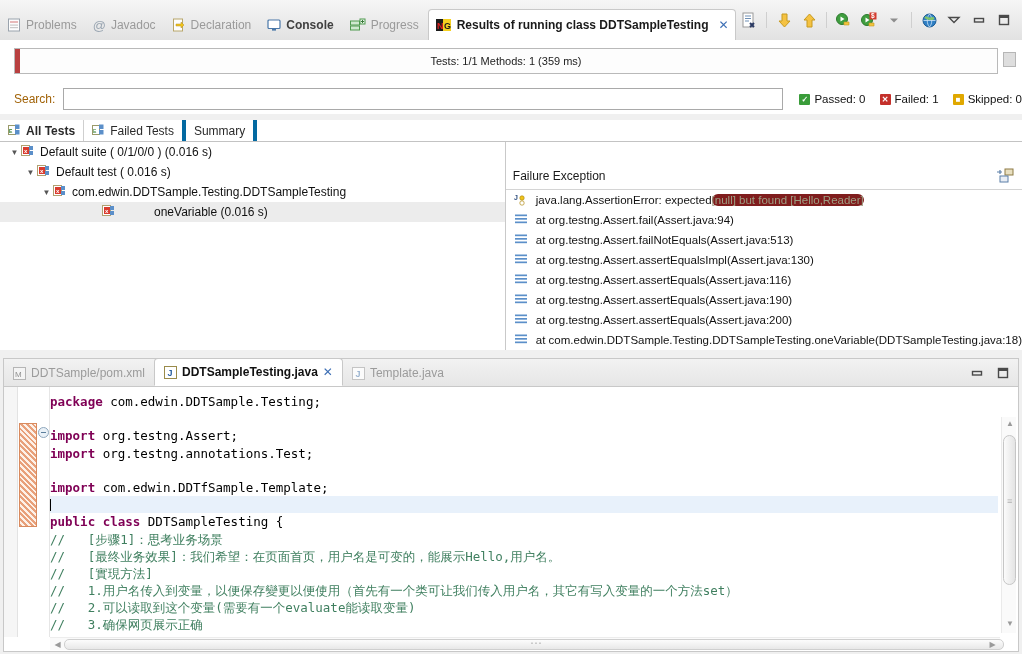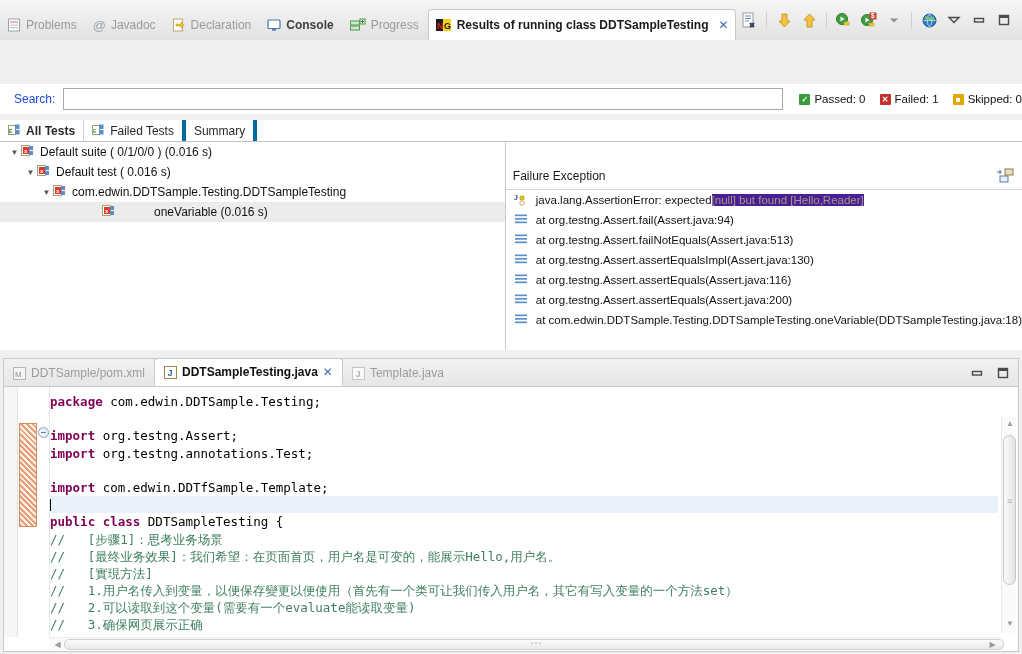--- a/index.html
+++ b/index.html
@@ -57,21 +57,21 @@
   .progbox {
     position:absolute; right:6px; top:12px; width:13px; height:15px;
     background:#dedede; border:1px solid #b6b6b6;
   }
 
   
   .searchrow {
     position:absolute; left:0; top:84px; width:1022px; height:30px;
     background:#ffffff; display:flex; align-items:center;
   }
-  .searchlabel { margin-left:14px; font-size:12px; color:#1d4ed8; }
+  .searchlabel { margin-left:14px; font-size:12px; color:#a16207; }
   .searchinput {
     margin-left:8px; width:725px; height:22px;
     border:1px solid #a9a9a9; background:#ffffff;
     font-family:"Liberation Sans", sans-serif; font-size:12px;
     padding:0 4px; outline:none;
   }
   .counters { display:flex; align-items:center; gap:14px; margin-left:16px; font-size:11.5px;}
   .counter { display:flex; align-items:center; gap:4px; color:#111; white-space:nowrap;}
   .cbox { width:11px; height:11px; display:inline-block; border-radius:1px;
           font-size:8px; color:#fff; text-align:center; line-height:11px; font-weight:bold;}
@@ -107,21 +107,21 @@
     height:28px; display:flex; align-items:center; justify-content:space-between;
     padding:0 8px 0 7px; font-size:12px; color:#1a1a1a;
     border-bottom:1px solid #d4d4d4;
     margin-top:20px;
   }
   .excrow {
     display:flex; align-items:center; height:20px; font-size:11.5px; color:#111;
     padding-left:8px; white-space:nowrap;
   }
   .excico { width:16px; height:14px; margin-right:6px; flex:none; position:relative;}
-  .hl { background:#4c1d95; color:#9e9e83; }
+  .hl { background:#7f1d1d; color:#9e9e83;border-radius:6px; }
 
   
   .editorWrap {
     position:absolute; left:0; top:355px; width:1022px; height:299px;
     background:#f0f0f0; padding:3px 3px 2px 3px;
   }
   .editorBox {
     width:1016px; height:294px; background:#ffffff;
     border:1px solid #c8c8c8; position:relative; overflow:hidden;
   }
@@ -327,20 +327,27 @@
       </div>
       <div class="tbtn">
         <svg width="14" height="14" viewBox="0 0 14 14">
             <rect x="2.5" y="2.5" width="9" height="9" fill="none" stroke="#4a4a4a" stroke-width="1.4"></rect>
             <rect x="2.5" y="2.5" width="9" height="2.5" fill="#4a4a4a"></rect>
           </svg>
       </div>
     </div>
   </div>
 
+  <div class="progwrap">
+    <div class="progbar">
+      <div class="progfill"></div>
+      <span class="progtext">Tests: 1/1  Methods: 1 (359 ms)</span>
+    </div>
+    <div class="progbox"></div>
+  </div>
 
   <div class="searchrow">
     <span class="searchlabel">Search:</span>
     <input class="searchinput" type="text" value="" placeholder="" style="">
     <div class="counters">
       <span class="counter">
         <span class="cbox" style="background:#3a9c3a;">✓</span>
         <span>Passed: 0</span>
       </span>
       <span class="counter">
@@ -500,20 +507,30 @@
       </div>
       <div class="excrow">
         <span class="excico">
           <svg width="16" height="12" viewBox="0 0 16 12">
               <rect x="1" y="1.5" width="12" height="1.7" fill="#5b8fc9"></rect>
               <rect x="1" y="5" width="12" height="1.7" fill="#5b8fc9"></rect>
               <rect x="1" y="8.5" width="12" height="1.7" fill="#5b8fc9"></rect>
             </svg>
         </span>
         <span>at org.testng.Assert.assertEquals(Assert.java:116)</span>
+      </div>
+      <div class="excrow">
+        <span class="excico">
+          <svg width="16" height="12" viewBox="0 0 16 12">
+              <rect x="1" y="1.5" width="12" height="1.7" fill="#5b8fc9"></rect>
+              <rect x="1" y="5" width="12" height="1.7" fill="#5b8fc9"></rect>
+              <rect x="1" y="8.5" width="12" height="1.7" fill="#5b8fc9"></rect>
+            </svg>
+        </span>
+        <span>at org.testng.Assert.assertEquals(Assert.java:190)</span>
       </div>
       <div class="excrow">
         <span class="excico">
           <svg width="16" height="12" viewBox="0 0 16 12">
               <rect x="1" y="1.5" width="12" height="1.7" fill="#5b8fc9"></rect>
               <rect x="1" y="5" width="12" height="1.7" fill="#5b8fc9"></rect>
               <rect x="1" y="8.5" width="12" height="1.7" fill="#5b8fc9"></rect>
             </svg>
         </span>
         <span>at org.testng.Assert.assertEquals(Assert.java:200)</span>

